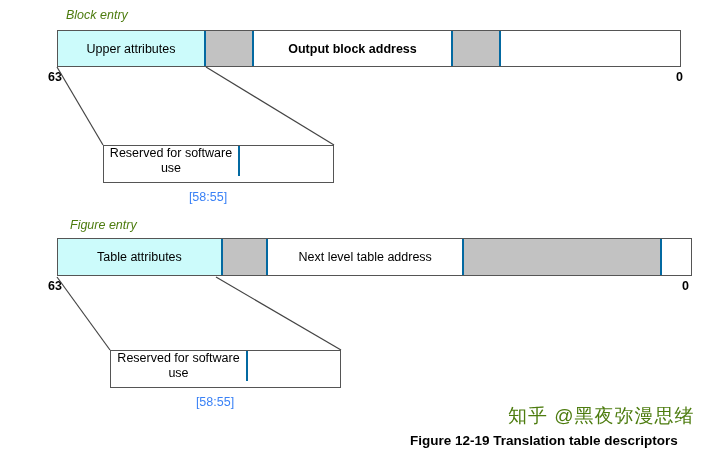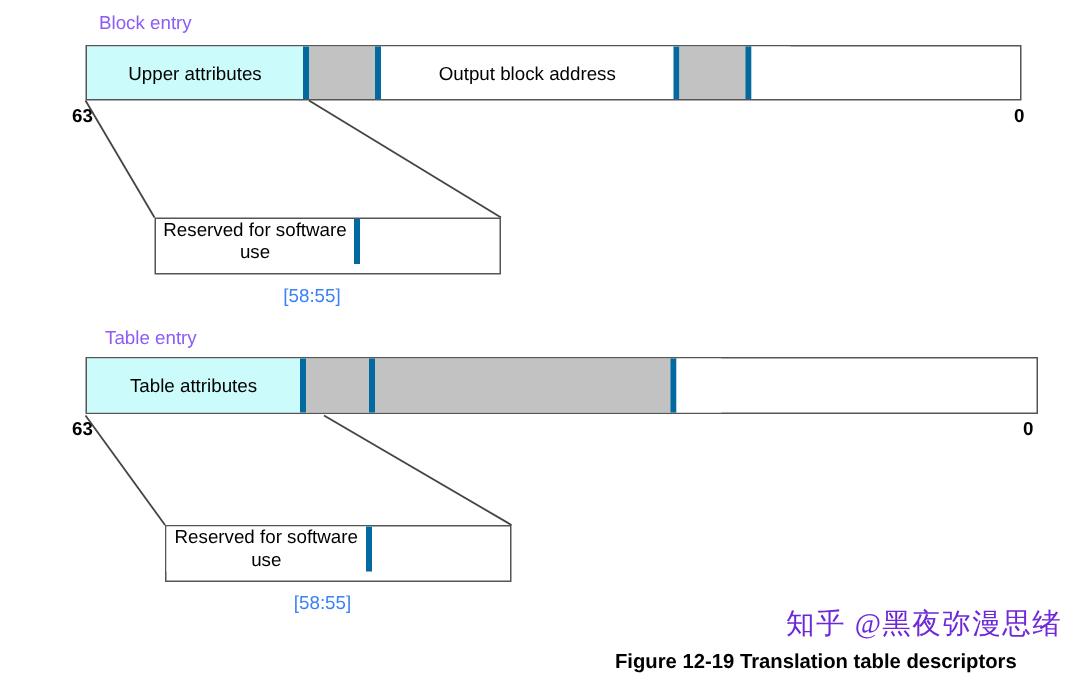--- a/index.html
+++ b/index.html
@@ -17,38 +17,39 @@
   }
   .stage {
     position: absolute;
     left: 0; top: 0;
     width: 720px;
     height: 460px;
   }
   .caption-label {
     position: absolute;
     font-size: 12.5px;
-    color: #8b5cf6;
+    color: #4d7c0f;
     white-space: nowrap;
+    font-style: italic;
   }
   .bitbar {
     position: absolute;
     display: flex;
     border: 1px solid #555555;
     box-sizing: border-box;
     background: #ffffff;
   }
   .seg {
     box-sizing: border-box;
     display: flex;
     align-items: center;
     justify-content: center;
     font-size: 12.5px;
     color: #000000;
-    border-right: 4px solid #0369a1;
+    border-right: 2px solid #0369a1;
     white-space: nowrap;
     overflow: hidden;
   }
   .seg:last-child { border-right: none; }
   .seg-cyan  { background: #ccfbfb; }
   .seg-gray  { background: #c2c2c2; }
   .seg-white { background: #ffffff; }
   .endlabel {
     position: absolute;
     font-size: 12.5px;
@@ -85,58 +86,58 @@
   .fig-caption {
     position: absolute;
     font-size: 13.5px;
     font-weight: bold;
     color: #000000;
     white-space: nowrap;
   }
   .watermark {
     position: absolute;
     font-size: 19px;
-    color: #6d28d9;
+    color: #4d7c0f;
     white-space: nowrap;
     letter-spacing: 1px;
-    font-family: Liberation Serif, serif;
-    margin-left: 16px;
+    font-family: Liberation Sans, sans-serif;
   }
 </style>
 </head>
 <body>
 
 <div class="stage">
 
   <div class="caption-label" style="left:66px; top:8px;">Block entry</div>
 
   <div class="bitbar" id="block-entry-bar" style="left:57px; top:30px; width:624px; height:37px;">
     <div class="seg seg-cyan" style="width:148px;">Upper attributes</div>
     <div class="seg seg-gray" style="width:48px;"></div>
-    <div class="seg seg-white" style="width:199px;">Output block address</div>
+    <div class="seg seg-white" style="width:199px;font-weight:bold;">Output block address</div>
     <div class="seg seg-gray" style="width:48px;"></div>
     <div class="seg seg-white" style="width:26px;"></div>
   </div>
 
   <div class="endlabel" style="left:48px; top:70px;">63</div>
   <div class="endlabel" style="left:676px; top:70px;">0</div>
 
   <div class="expbox" style="left:103px; top:145px; width:231px; height:38px;">
     <div class="seg seg-cyan" style="width:19px;"></div>
     <div class="seg seg-white" style="width:136px;">Reserved for software use</div>
     <div class="seg seg-cyan" style="width:74px;"></div>
   </div>
 
   <div class="rangelabel" style="left:168px; top:190px; width:80px;">[58:55]</div>
 
-  <div class="caption-label" style="left:70px; top:218px;">Table entry</div>
+  <div class="caption-label" style="left:70px; top:218px;">Figure entry</div>
 
   <div class="bitbar" id="table-entry-bar" style="left:57px; top:238px; width:635px; height:38px;">
-    <div class="seg seg-cyan" style="width:146px;">Table attributes</div>
+    <div class="seg seg-cyan" style="width:168px;">Table attributes</div>
     <div class="seg seg-gray" style="width:46px;"></div>
+    <div class="seg seg-white" style="width:200px;">Next level table address</div>
     <div class="seg seg-gray" style="width:201px;"></div>
     <div class="seg seg-white" style="width:30px;"></div>
   </div>
 
   <div class="endlabel" style="left:48px; top:279px;">63</div>
   <div class="endlabel" style="left:682px; top:279px;">0</div>
 
   <div class="expbox" style="left:110px; top:350px; width:231px; height:38px;">
     <div class="seg seg-cyan" style="width:19px;"></div>
     <div class="seg seg-white" style="width:137px;">Reserved for software use</div>

